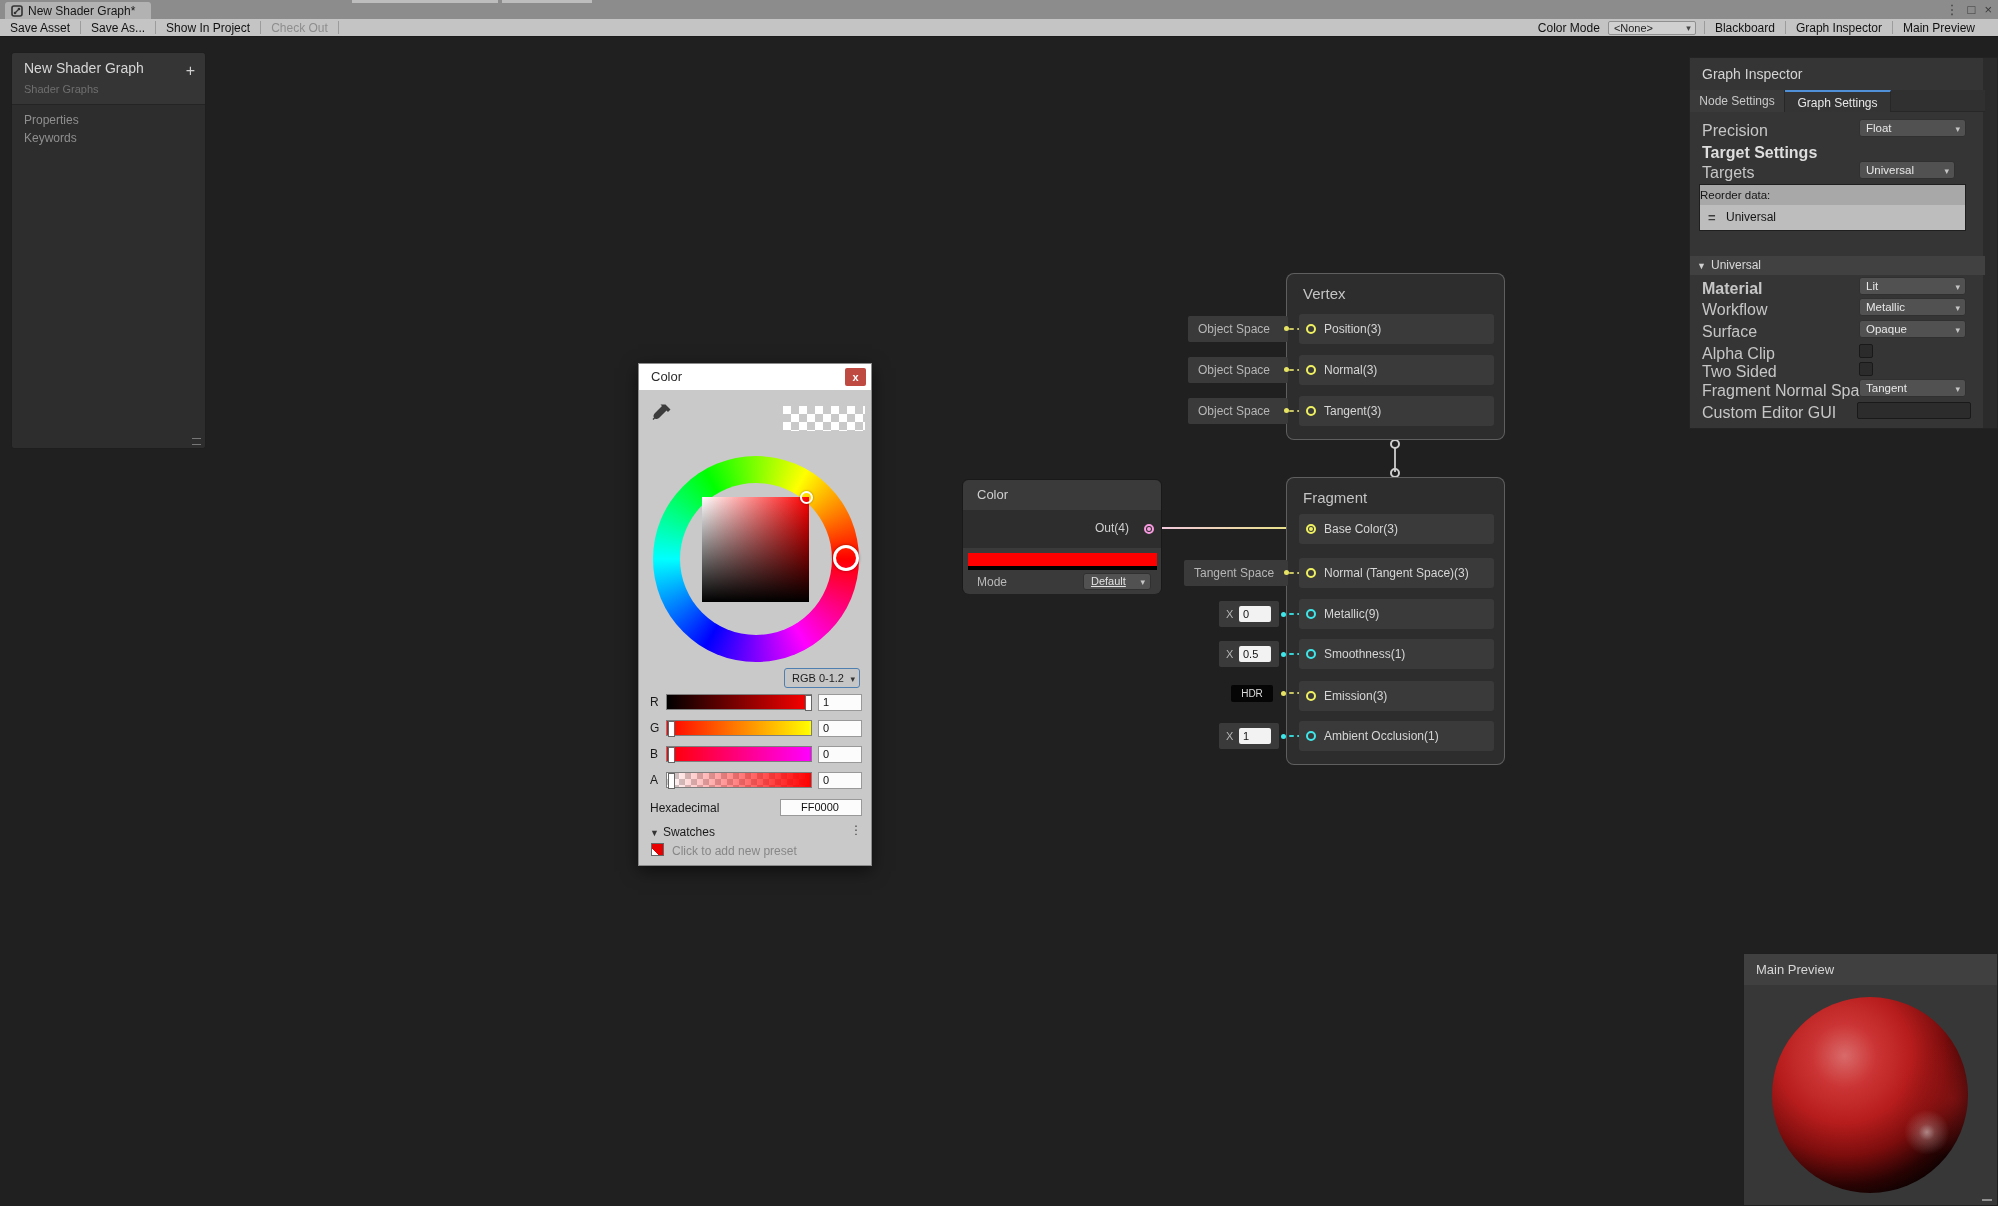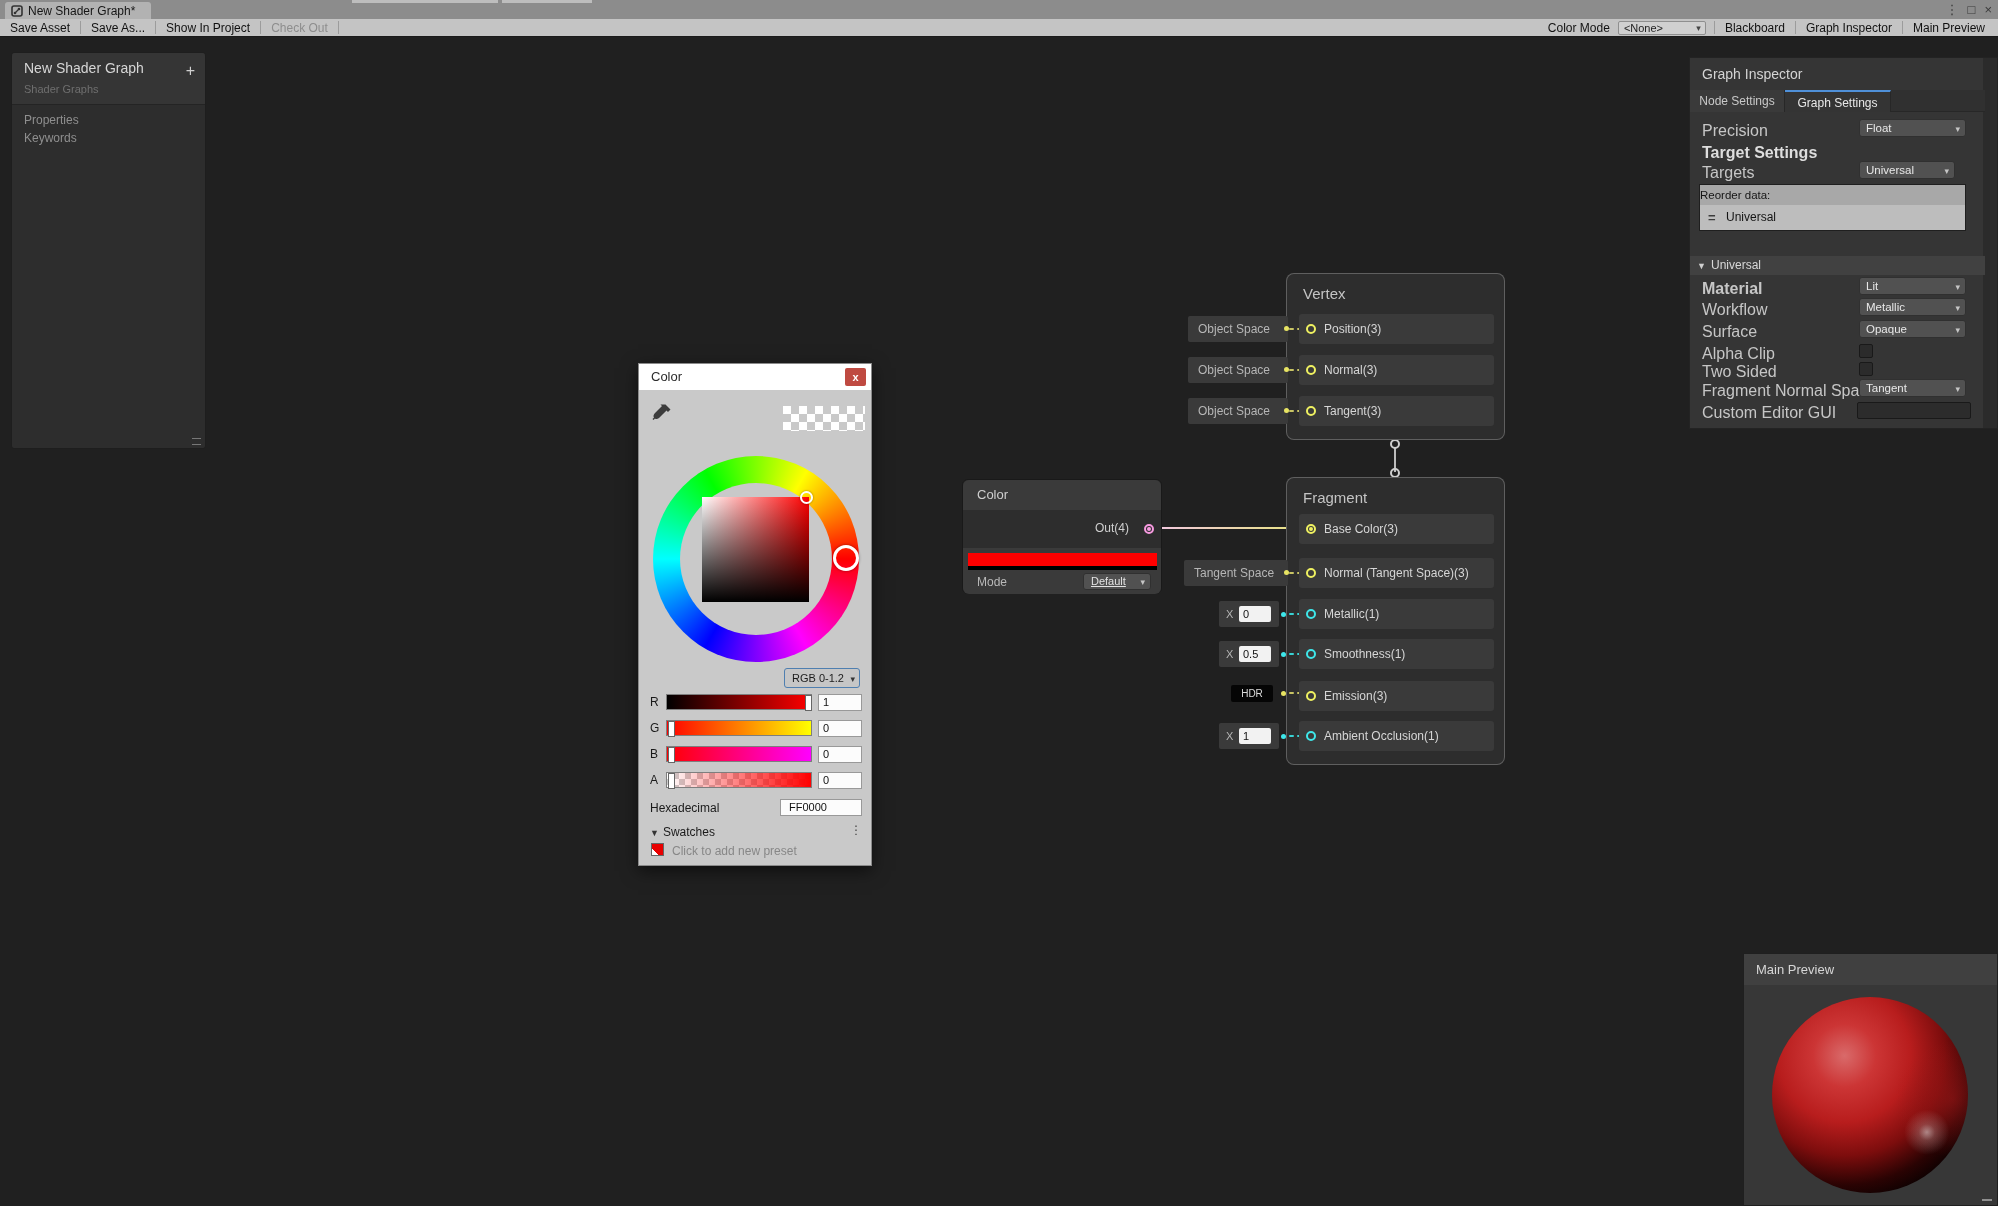--- a/index.html
+++ b/index.html
@@ -10,21 +10,21 @@
   .tabbar{position:absolute;left:0;top:0;width:1998px;height:19px;background:#8c8c8c;}
   .topstrip{position:absolute;top:0;height:3px;background:#bdbdbd;}
   .doctab{position:absolute;left:5px;top:2px;width:146px;height:17px;background:#b2b2b2;
           border-radius:3px 3px 0 0;display:flex;align-items:center;gap:5px;padding-left:6px;box-sizing:border-box;}
   .doctab span{font-size:12px;color:#151515;white-space:nowrap;}
   .winctl{position:absolute;top:0;right:6px;height:19px;display:flex;align-items:center;gap:9px;color:#3a3a3a;}
   .winctl .g{font-size:13px;line-height:19px;cursor:default;}
 
   .toolbar{position:absolute;left:0;top:19px;width:1998px;height:18px;background:#c4c4c4;border-bottom:1px solid #1a1a1a;box-sizing:border-box;}
   .tbgrp{position:absolute;top:0;height:17px;display:flex;align-items:center;}
-  .tbl{left:0;} .tbr{right:3px;}
+  .tbl{left:0;} .tbr{right:13px;}
   .tbtn{font-size:12px;color:#111;padding:0 10px;white-space:nowrap;}
   .tbtn.dis{color:#8d8d8d;}
   .tsep{width:1px;height:13px;background:#9c9c9c;}
   .tlabel{font-size:12px;color:#111;padding:0 8px;}
   .tdrop{position:relative;width:88px;height:14px;background:#d0d0d0;border:1px solid #8f8f8f;border-radius:2px;
          font-size:11px;color:#222;line-height:13px;padding-left:5px;box-sizing:border-box;margin-right:8px;}
   .tdrop .arr{position:absolute;right:4px;top:0;font-size:9px;color:#444;}
 
   
   .bb{position:absolute;left:11px;top:52px;width:195px;height:397px;background:#2d2d2d;
@@ -61,21 +61,21 @@
   .rgbdrop{position:absolute;left:145px;top:304px;width:76px;height:20px;background:#c6c6c6;
            border:1px solid #4f7fb0;border-radius:3px;box-sizing:border-box;font-size:11px;color:#1c1c1c;
            line-height:18px;padding-left:7px;}
   .rgbdrop .arr{position:absolute;right:4px;top:1px;font-size:9px;color:#333;}
   .srow-label{position:absolute;left:11px;width:14px;font-size:12px;color:#1a1a1a;}
   .track{position:absolute;left:27px;width:146px;height:16px;border:1px solid #7e7e7e;box-sizing:border-box;}
   .handle{position:absolute;top:0;width:5px;height:14px;background:#fff;border:1px solid #666;}
   .vbox{position:absolute;left:179px;width:44px;height:17px;background:#fcfcfc;border:1px solid #999;
         box-sizing:border-box;font-size:11px;color:#111;line-height:15px;padding-left:4px;}
   .dfield{position:absolute;background:#fcfcfc;border:1px solid #999;box-sizing:border-box;
-          font-size:11px;color:#111;line-height:15px;padding-left:8px;}
+          font-size:11px;color:#111;line-height:15px;padding-left:20px;}
   .dlbl{position:absolute;font-size:12px;color:#1a1a1a;}
   .fold{font-size:9px;color:#333;margin-right:4px;}
   .kebab{position:absolute;right:9px;font-size:12px;color:#444;}
   .preset{position:absolute;left:12px;top:479px;width:13px;height:13px;border:1px solid #666;
           background:linear-gradient(225deg,#e80000 0 70%,#fff 70%);box-sizing:border-box;}
 
   
   .node{position:absolute;background:#2d2d2d;border-radius:8px;border:1px solid rgba(170,170,170,.40);box-sizing:border-box;}
   .node.dark{border:1px solid #191919;border-radius:6px;}
   .ntitle{position:absolute;left:16px;font-size:15px;color:#c4c4c4;}
@@ -290,21 +290,21 @@
 
     <div class="xwrap" style="left:-68px;top:123px;width:60px;">
       <span class="xl">X</span>
       <span class="xf">0</span>
     </div>
     <div class="pdot cy" style="left:-6px;top:134px;"></div>
     <div class="dash cy" style="left:2px;top:135px;"></div>
     <div class="dash cy" style="left:10px;top:135px;"></div>
     <div class="nrow" style="top:121px;">
       <div class="port cy"></div>
-      <div class="ptxt">Metallic(1)</div>
+      <div class="ptxt">Metallic(9)</div>
     </div>
 
     <div class="xwrap" style="left:-68px;top:163px;width:60px;">
       <span class="xl">X</span>
       <span class="xf">0.5</span>
     </div>
     <div class="pdot cy" style="left:-6px;top:174px;"></div>
     <div class="dash cy" style="left:2px;top:175px;"></div>
     <div class="dash cy" style="left:10px;top:175px;"></div>
     <div class="nrow" style="top:161px;">

